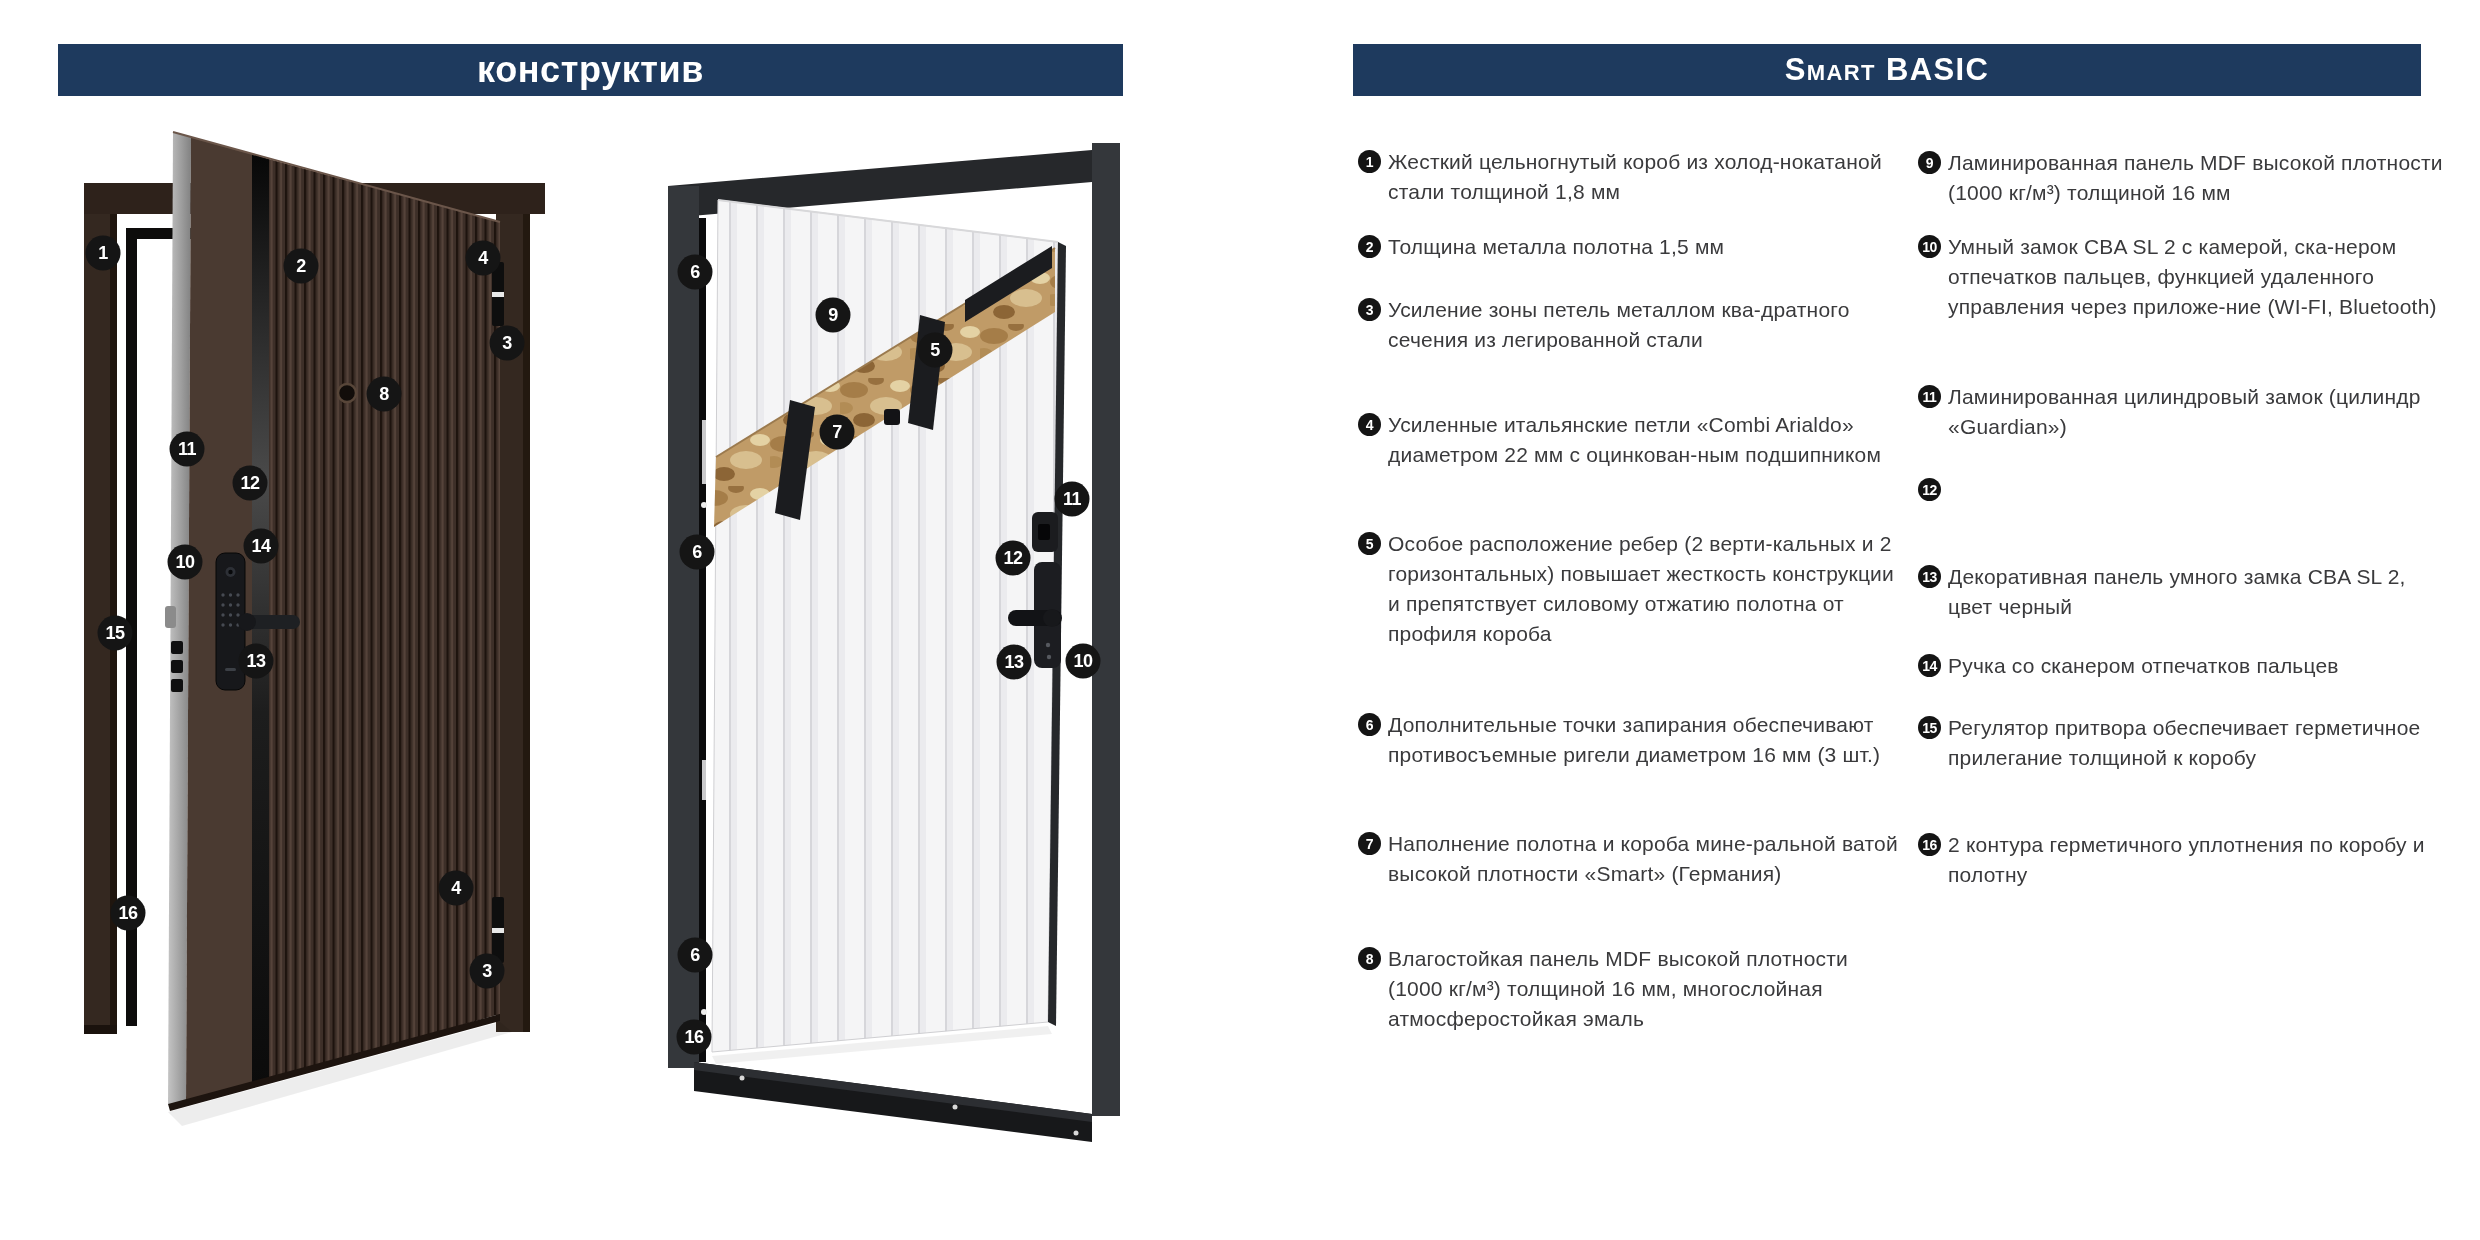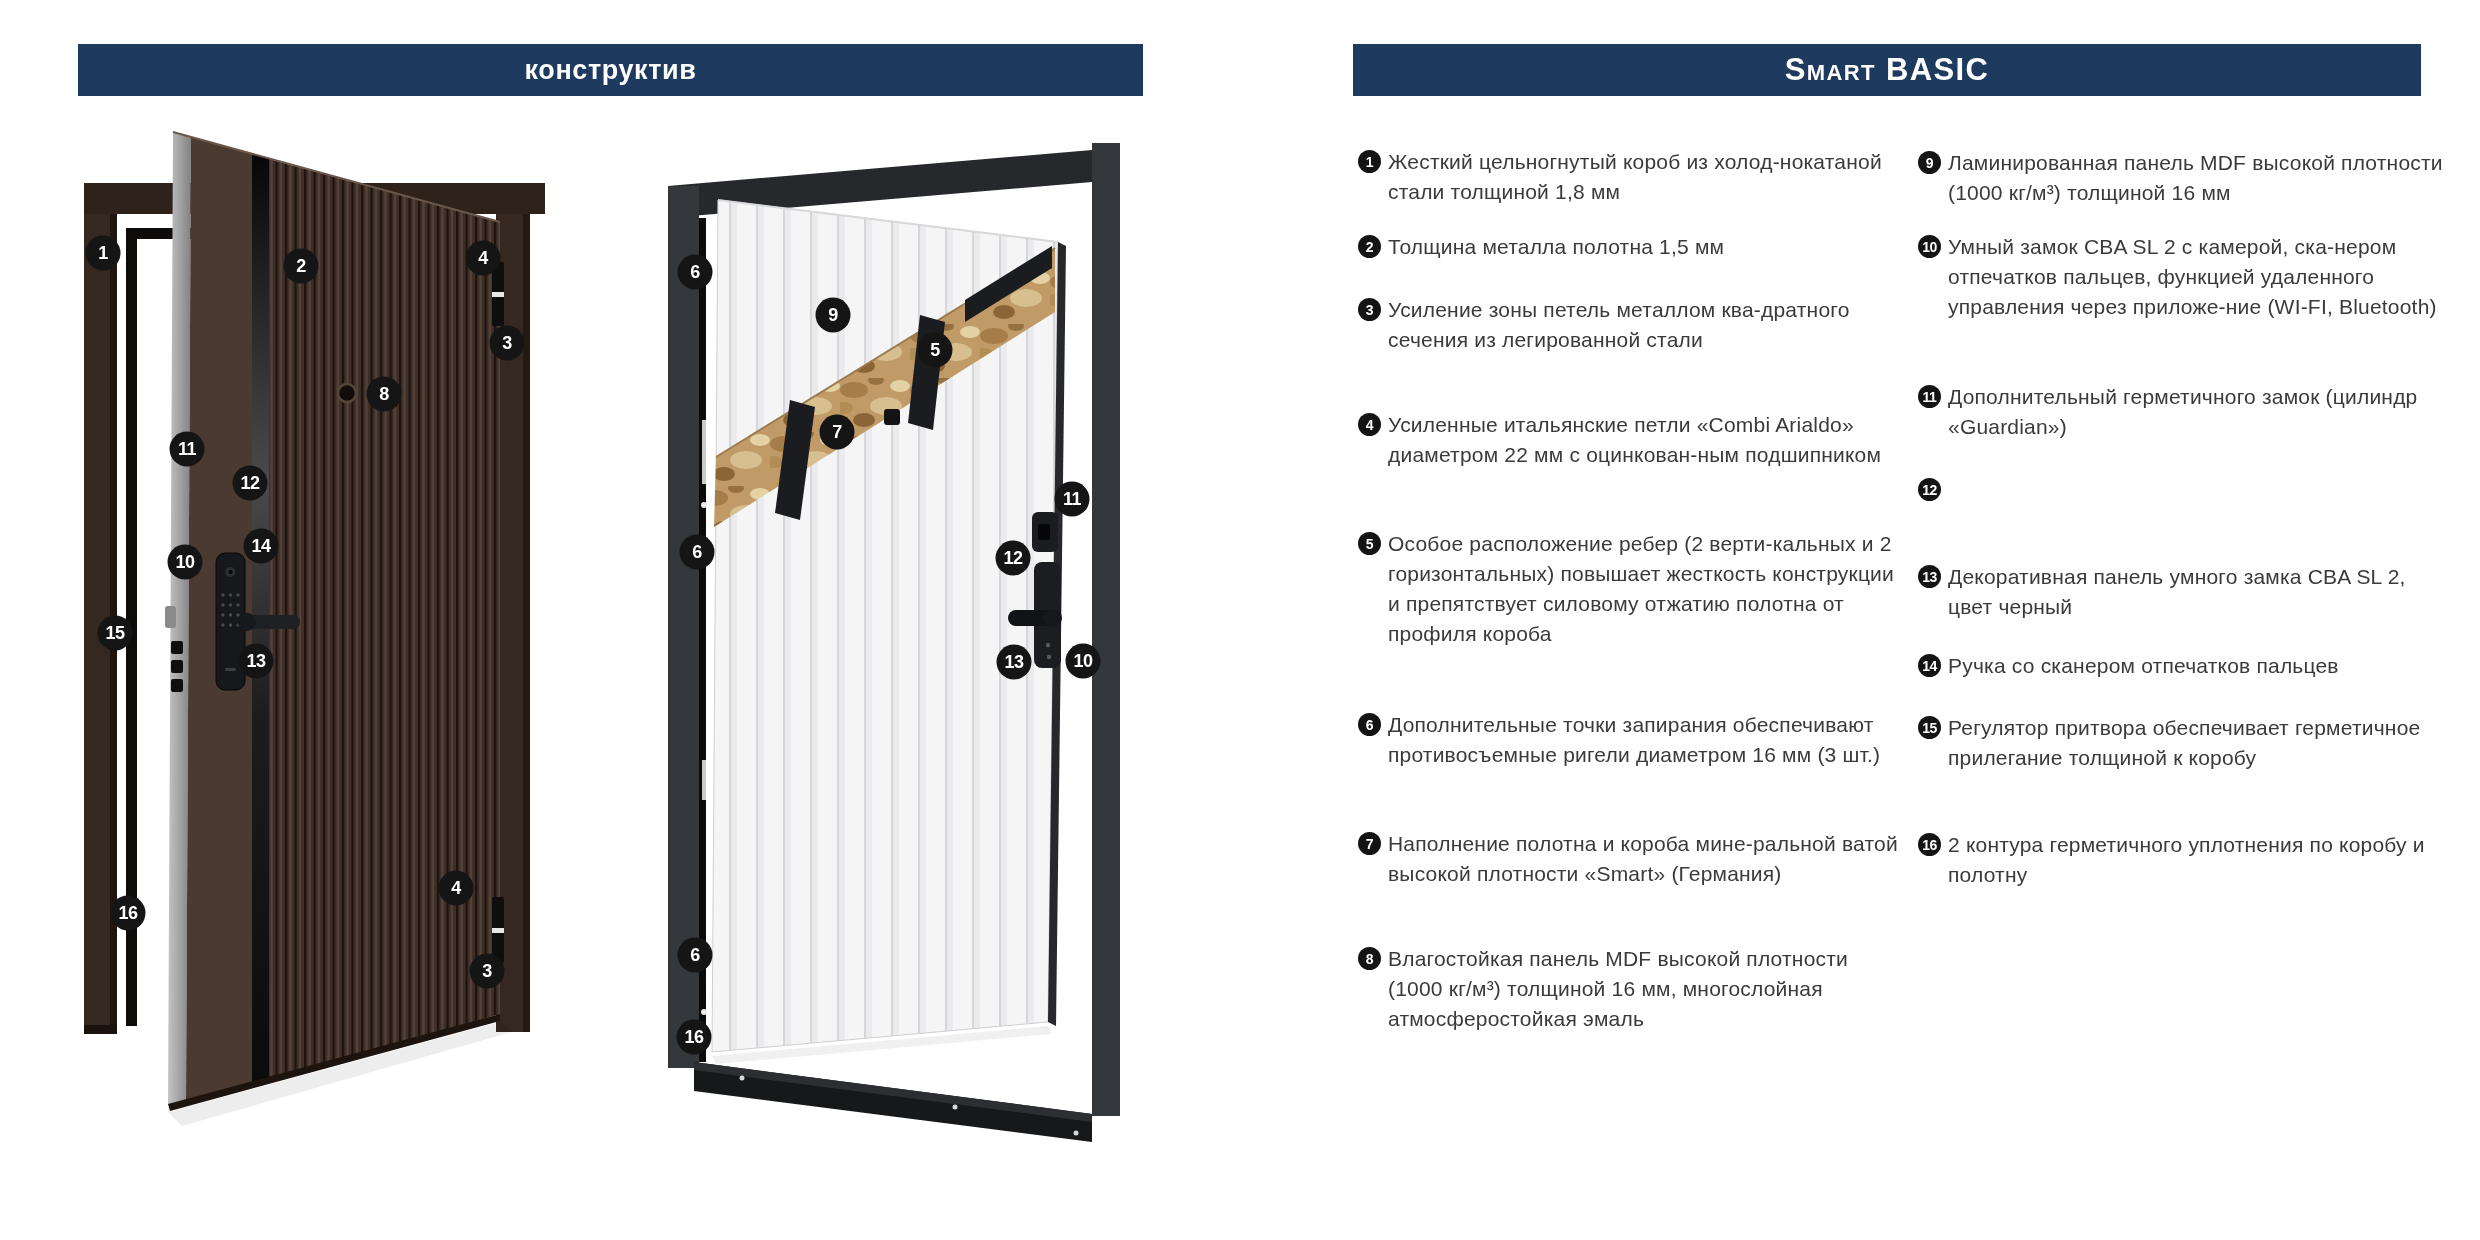--- a/index.html
+++ b/index.html
@@ -5,21 +5,21 @@
   html,body{margin:0;padding:0;}
   body{
     width:2480px;height:1240px;position:relative;overflow:hidden;
     background:#ffffff;font-family:"Liberation Sans",sans-serif;
     -webkit-font-smoothing:antialiased;
   }
   .hdr{
     position:absolute;top:44px;height:52px;background:#1e3a5e;color:#fff;
     display:flex;align-items:center;justify-content:center;font-weight:700;
   }
-  .hdr-left{left:58px;width:1065px;font-size:27px;letter-spacing:.6px;margin-left:20px;}
+  .hdr-left{left:58px;width:1065px;font-size:36px;letter-spacing:.6px;}
   .hdr-right{left:1353px;width:1068px;font-size:31px;font-variant:small-caps;letter-spacing:1.4px;}
   .diagram{position:absolute;top:100px;width:570px;height:1110px;}
   #diagram-left{left:40px;}
   #diagram-right{left:630px;}
   .callout-layer{position:absolute;left:0;top:0;width:2480px;height:1240px;pointer-events:none;}
   .callout{
     position:absolute;width:35px;height:35px;border-radius:50%;
     background:#151515;color:#ffffff;font-size:18px;font-weight:700;
     display:flex;align-items:center;justify-content:center;
     transform:translate(-50%,-50%);letter-spacing:-.5px;
@@ -338,21 +338,21 @@
       <span>Ламинированная панель MDF высокой плотности (1000 кг/м³) толщиной 16 мм</span>
     </div>
 
     <div class="feat" style="top: 232px;">
       <span class="fbadge">10</span>
       <span>Умный замок CBA SL 2 с камерой, ска-нером отпечатков пальцев, функцией удаленного управления через приложе-ние (WI-FI, Bluetooth)</span>
     </div>
 
     <div class="feat" style="top: 382px;">
       <span class="fbadge">11</span>
-      <span>Дополнительный герметичного замок (цилиндр «Guardian»)</span>
+      <span>Ламинированная цилиндровый замок (цилиндр «Guardian»)</span>
     </div>
 
     <div class="feat" style="top: 475px;">
       <span class="fbadge">12</span>
     </div>
 
     <div class="feat" style="top: 562px;">
       <span class="fbadge">13</span>
       <span>Декоративная панель умного замка CBA SL 2, цвет черный</span>
     </div>

